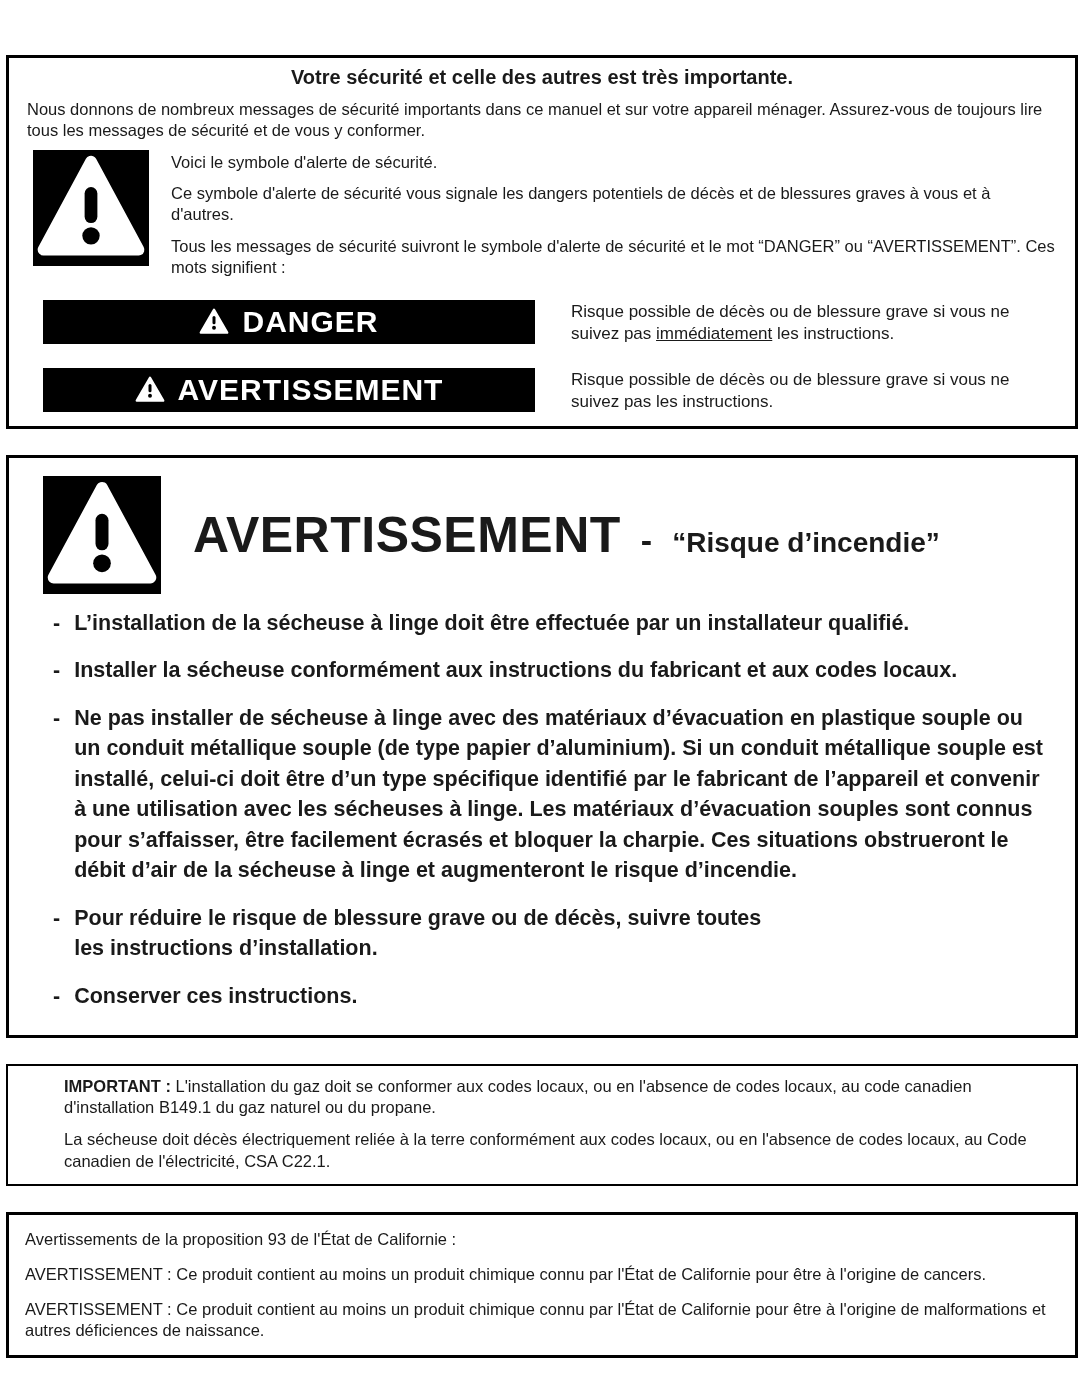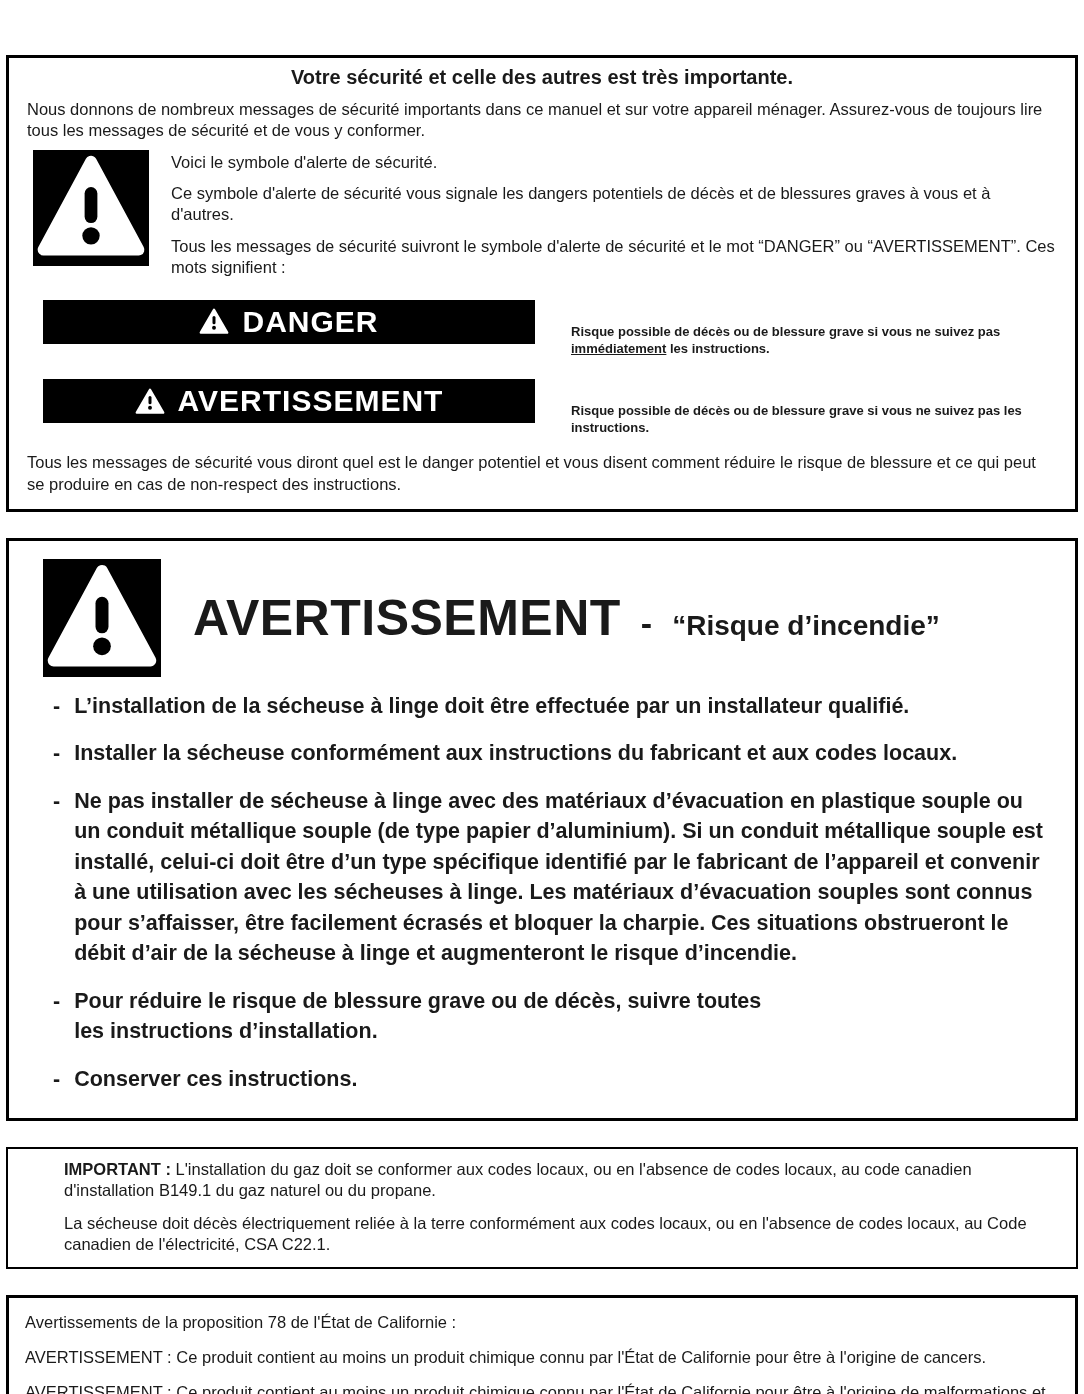--- a/index.html
+++ b/index.html
@@ -25,21 +25,21 @@
   .symbol-texts .body-p { margin-bottom:10px; }
 
   .signal-row { display:flex; align-items:flex-start; margin:12px 0 0 0; }
   .signal-row + .signal-row { margin-top:22px; }
   .signal-bar {
     width:492px; height:44px; flex:none; background:#000; color:#fff;
     display:flex; align-items:center; justify-content:center; gap:13px;
     font-weight:bold; font-size:30px; letter-spacing:1px; margin-left:16px;
   }
   .bar-icon { width:30px; height:27px; flex:none; }
-  .signal-desc { margin-left:36px; font-weight:bold; font-size:13px; line-height:1.32; padding-top:1px;margin-top:22px; }
+  .signal-desc { margin-left:36px; font-weight:normal; font-size:17px; line-height:1.32; padding-top:1px; }
   .u { text-decoration:underline; }
   .outro { margin:16px 0 2px 0; }
 
   
   .box2 { padding:16px 22px 18px 22px; }
   .fire-header { display:flex; align-items:center; gap:32px; margin:2px 0 14px 12px; }
   .fire-icon { width:118px; height:118px; flex:none; }
   .fire-titles { display:flex; align-items:baseline; gap:20px; flex-wrap:wrap; }
   .fire-title { font-size:50px; font-weight:bold; letter-spacing:0.5px; }
   .fire-dash { font-size:34px; font-weight:bold; }
@@ -110,21 +110,20 @@
             <polygon points="50,6 94,82 6,82" fill="#fff" stroke="#fff" stroke-width="8" stroke-linejoin="round"></polygon>
             <rect x="45" y="27" width="10" height="27" rx="5" fill="#000"></rect>
             <circle cx="50" cy="66" r="6.5" fill="#000"></circle>
           </svg>
         </span>
         <span>AVERTISSEMENT</span>
       </div>
       <div class="signal-desc">Risque possible de décès ou de blessure grave si vous ne suivez pas les instructions.</div>
     </div>
 
-    <p class="body-p outro">Tous les messages de sécurité vous diront quel est le danger potentiel et vous disent comment réduire le risque de blessure et ce qui peut se produire en cas de non-respect des instructions.</p>
   </div>
 
   <div class="box box2">
     <div class="fire-header">
       <span class="fire-icon">
         <svg viewBox="0 0 100 100" aria-hidden="true">
           <rect x="0" y="0" width="100" height="100" fill="#000"></rect>
           <polygon points="50,10 91,86 9,86" fill="#fff" stroke="#fff" stroke-width="10" stroke-linejoin="round"></polygon>
           <rect x="44.5" y="32" width="11" height="31" rx="5.5" fill="#000"></rect>
           <circle cx="50" cy="74" r="7.5" fill="#000"></circle>
@@ -163,18 +162,18 @@
   </div>
 
   <div class="box box3">
     <p class="body-p">
       <span class="bold">IMPORTANT :</span><span> L'installation du gaz doit se conformer aux codes locaux, ou en l'absence de codes locaux, au code canadien d'installation B149.1 du gaz naturel ou du propane.</span>
     </p>
     <p class="body-p">La sécheuse doit décès électriquement reliée à la terre conformément aux codes locaux, ou en l'absence de codes locaux, au Code canadien de l'électricité, CSA C22.1.</p>
   </div>
 
   <div class="box box4">
-    <p class="body-p">Avertissements de la proposition 78 de l'État de Californie :</p>
+    <p class="body-p">Avertissements de la proposition 93 de l'État de Californie :</p>
     <p class="body-p">AVERTISSEMENT : Ce produit contient au moins un produit chimique connu par l'État de Californie pour être à l'origine de cancers.</p>
     <p class="body-p">AVERTISSEMENT : Ce produit contient au moins un produit chimique connu par l'État de Californie pour être à l'origine de malformations et autres déficiences de naissance.</p>
   </div>
 
 </div>
 
 </body></html>

